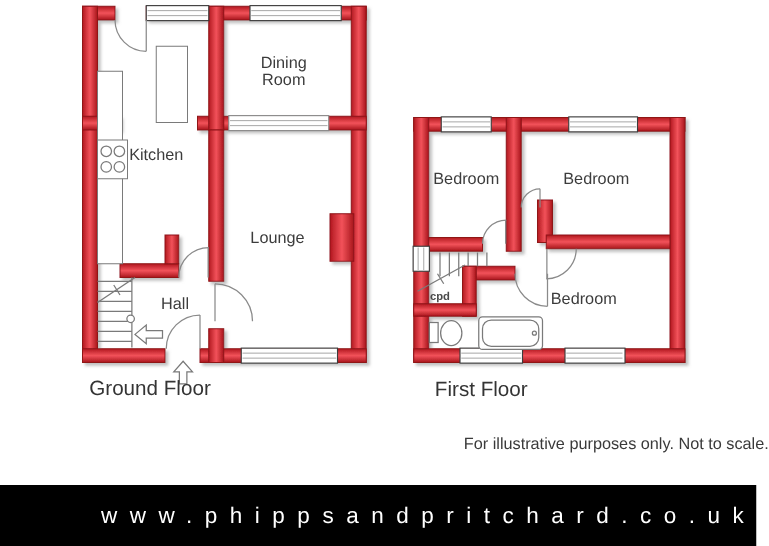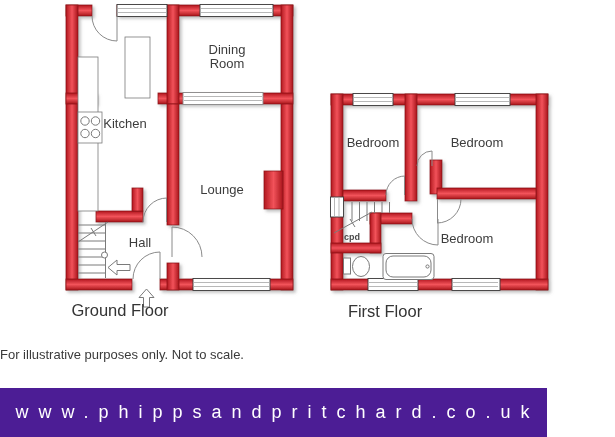--- a/index.html
+++ b/index.html
@@ -12,27 +12,27 @@
   .room-label{font-size:13px;}
   .floor-label{font-size:16.5px;fill:#343434;}
   .cpd-label{font-size:9px;font-weight:bold;fill:#4a4a4a;}
   .wall{stroke:#8f1318;stroke-width:0.8;}
   .win{fill:#ffffff;stroke:#3b3b3b;stroke-width:0.9;}
   .winline{stroke:#9a9a9a;stroke-width:0.7;}
   .fix{stroke:#7a7a7a;stroke-width:1;fill:none;}
   .fixw{stroke:#7a7a7a;stroke-width:1;fill:#ffffff;}
   .arc{stroke:#8a8a8a;stroke-width:1;fill:none;}
   .disclaimer{
-    position:absolute;top:347px;left:0;width:615px;text-align:left;
+    position:absolute;top:347px;left:0;width:615px;text-align:right;
     font-size:13px;color:#3a3a3a;
   }
   .banner{
-    position:absolute;top:388px;left:0;width:547px;height:49px;
-    background:#4c1d95;color:#ffffff;display:flex;align-items:center;
-    justify-content:center;font-size:18px;letter-spacing:10px;padding-left:8px;
+    position:absolute;top:388px;left:0;width:605px;height:49px;
+    background:#000000;color:#ffffff;display:flex;align-items:center;
+    justify-content:flex-end;font-size:18px;letter-spacing:10px;padding-left:8px;
     box-sizing:border-box;
   }
 </style>
 </head>
 <body>
 
 <svg width="615" height="391" viewBox="0 0 615 391">
   <defs>
     <linearGradient id="gH" x1="0" y1="0" x2="0" y2="1">
       <stop offset="0" stop-color="#b2181f"></stop>

